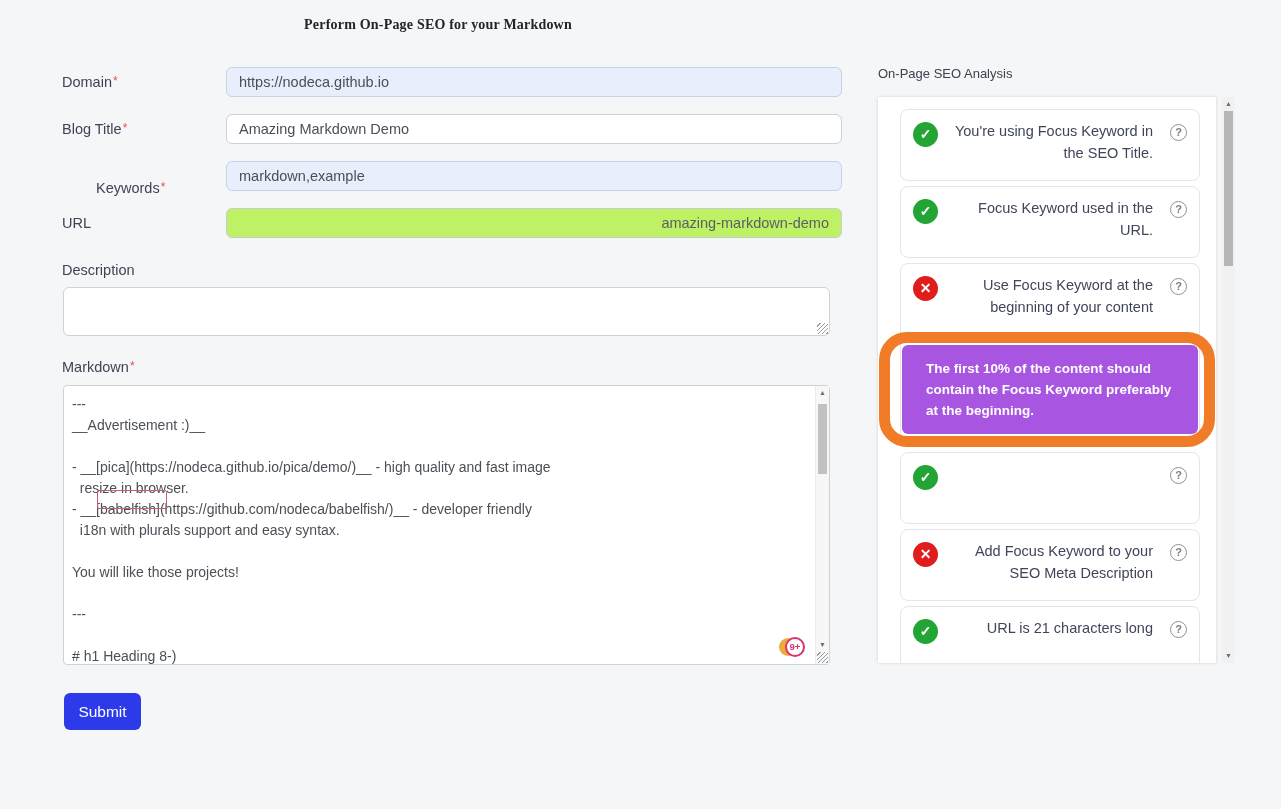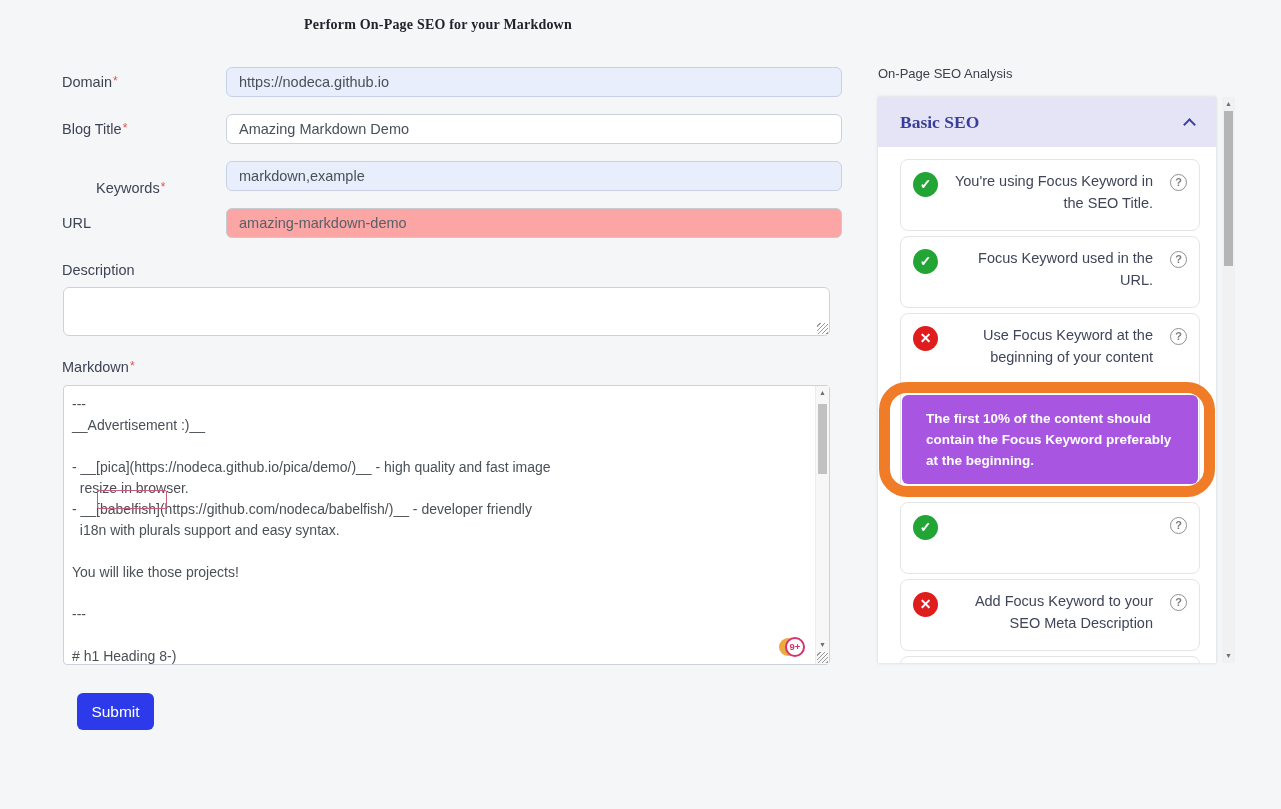--- a/index.html
+++ b/index.html
@@ -18,21 +18,21 @@
   }
   .lbl { position:absolute; left:62px; font-size:14.5px; color:#3f4454; }
   .req { color:#e05252; font-size:12px; vertical-align:top; margin-left:1px; }
   .inp {
     position:absolute; left:190px; width:616px; height:30px;
     border:1px solid #cdd2da; border-radius:6px; padding:0 12px;
     font-size:14.5px; color:#495057; font-family:"Liberation Sans",sans-serif;
     background:#fff; outline:none;margin-left:36px;
   }
   .inp.autofill { background:#e8eefb; border-color:#c9d1e6; }
-  .inp.disabled { background:#fca5a5; border-color:#c8cbd0; color:#5a5f66; }
+  .inp.disabled { background:#bef264; border-color:#c8cbd0; color:#5a5f66;text-align:right; }
   .ta-desc {
     position:absolute; left:63px; top:287px; width:767px; height:49px;
     border:1px solid #cdd2da; border-radius:6px; background:#fff;
   }
   .ta-desc textarea {
     width:100%; height:100%; border:none; resize:none; outline:none; background:transparent;
     font-family:"Liberation Sans",sans-serif; font-size:14px; padding:8px;
   }
   .md-wrap {
     position:absolute; left:63px; top:385px; width:767px; height:280px;
@@ -62,21 +62,21 @@
     background:repeating-linear-gradient(135deg, transparent 0 2px, #9a9a9a 2px 3px);
   }
   .gbadge { position:absolute; right:24px; bottom:7px; width:22px; height:20px; cursor:pointer; }
   .gbadge .moon { position:absolute; left:-4px; top:1px; width:18px; height:18px; border-radius:50%; background:#ecaa3f; }
   .gbadge .pill {
     position:absolute; right:0; top:0; width:20px; height:20px; background:#fff;
     border:2px solid #d6336c; border-radius:50%; color:#d6336c;
     font-size:9.5px; font-weight:bold; line-height:16px; text-align:center;
   }
   .submit-btn {
-    position:absolute; left:77px; top:693px; width:77px; height:37px;
+    position:absolute; left:64px; top:693px; width:77px; height:37px;
     background:#2c3ae9; color:#fff; border:none; border-radius:6px;
     font-family:"Liberation Sans",sans-serif; font-size:15.5px; cursor:pointer;
   }
   
   .an-title { position:absolute; left:878px; top:66px; font-size:13px; color:#3c414d; }
   .panel {
     position:absolute; left:878px; top:97px; width:338px; height:566px;
     background:#fff; box-shadow:0 0 3px rgba(0,0,0,.15); overflow:hidden;
   }
   .panel-head {
@@ -172,24 +172,20 @@
       <span class="pill">9+</span>
     </span>
     <span class="rz"></span>
   </div>
 
   <button class="submit-btn">Submit</button>
 
   <div class="an-title">On-Page SEO Analysis</div>
 
   <div class="panel">
-    <div class="panel-head">
-      <span class="ph-text">Basic SEO</span>
-      <span class="chev"></span>
-    </div>
     <div class="cards">
 
       <div class="card h2line">
         <div class="crow">
           <span class="sicon pass">✓</span>
           <span class="ctext">You're using Focus Keyword in the SEO Title.</span>
           <span class="qicon">?</span>
         </div>
       </div>
 

